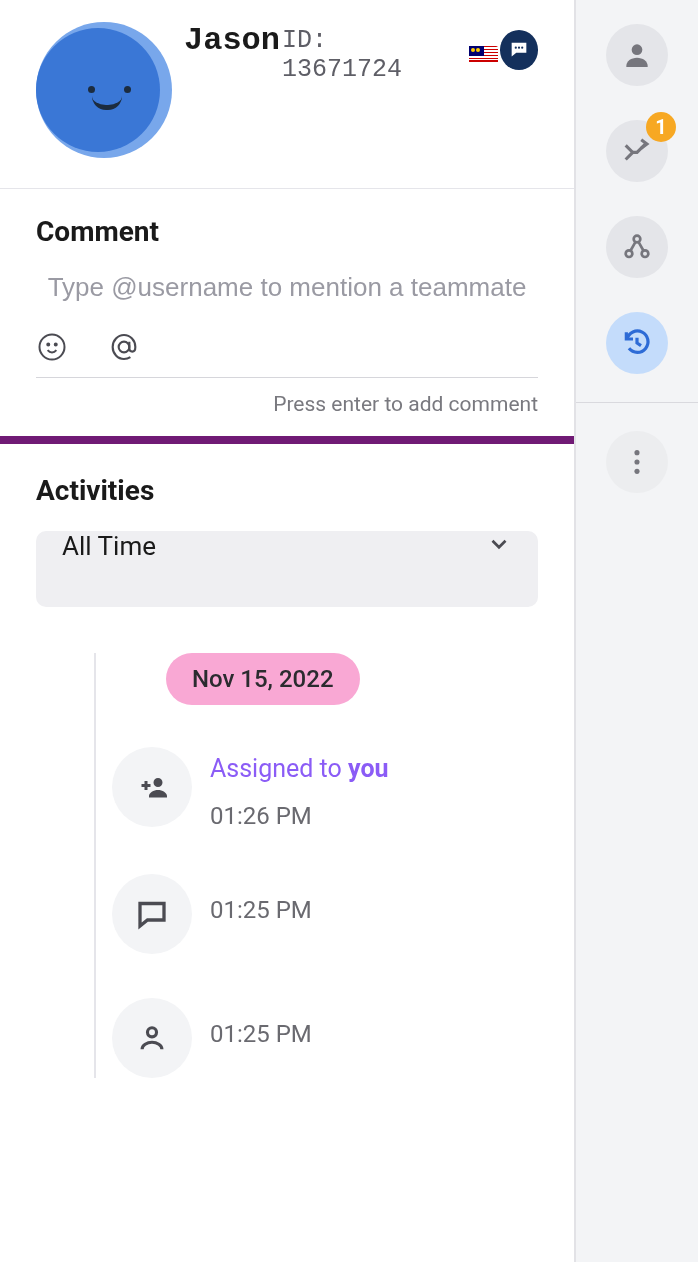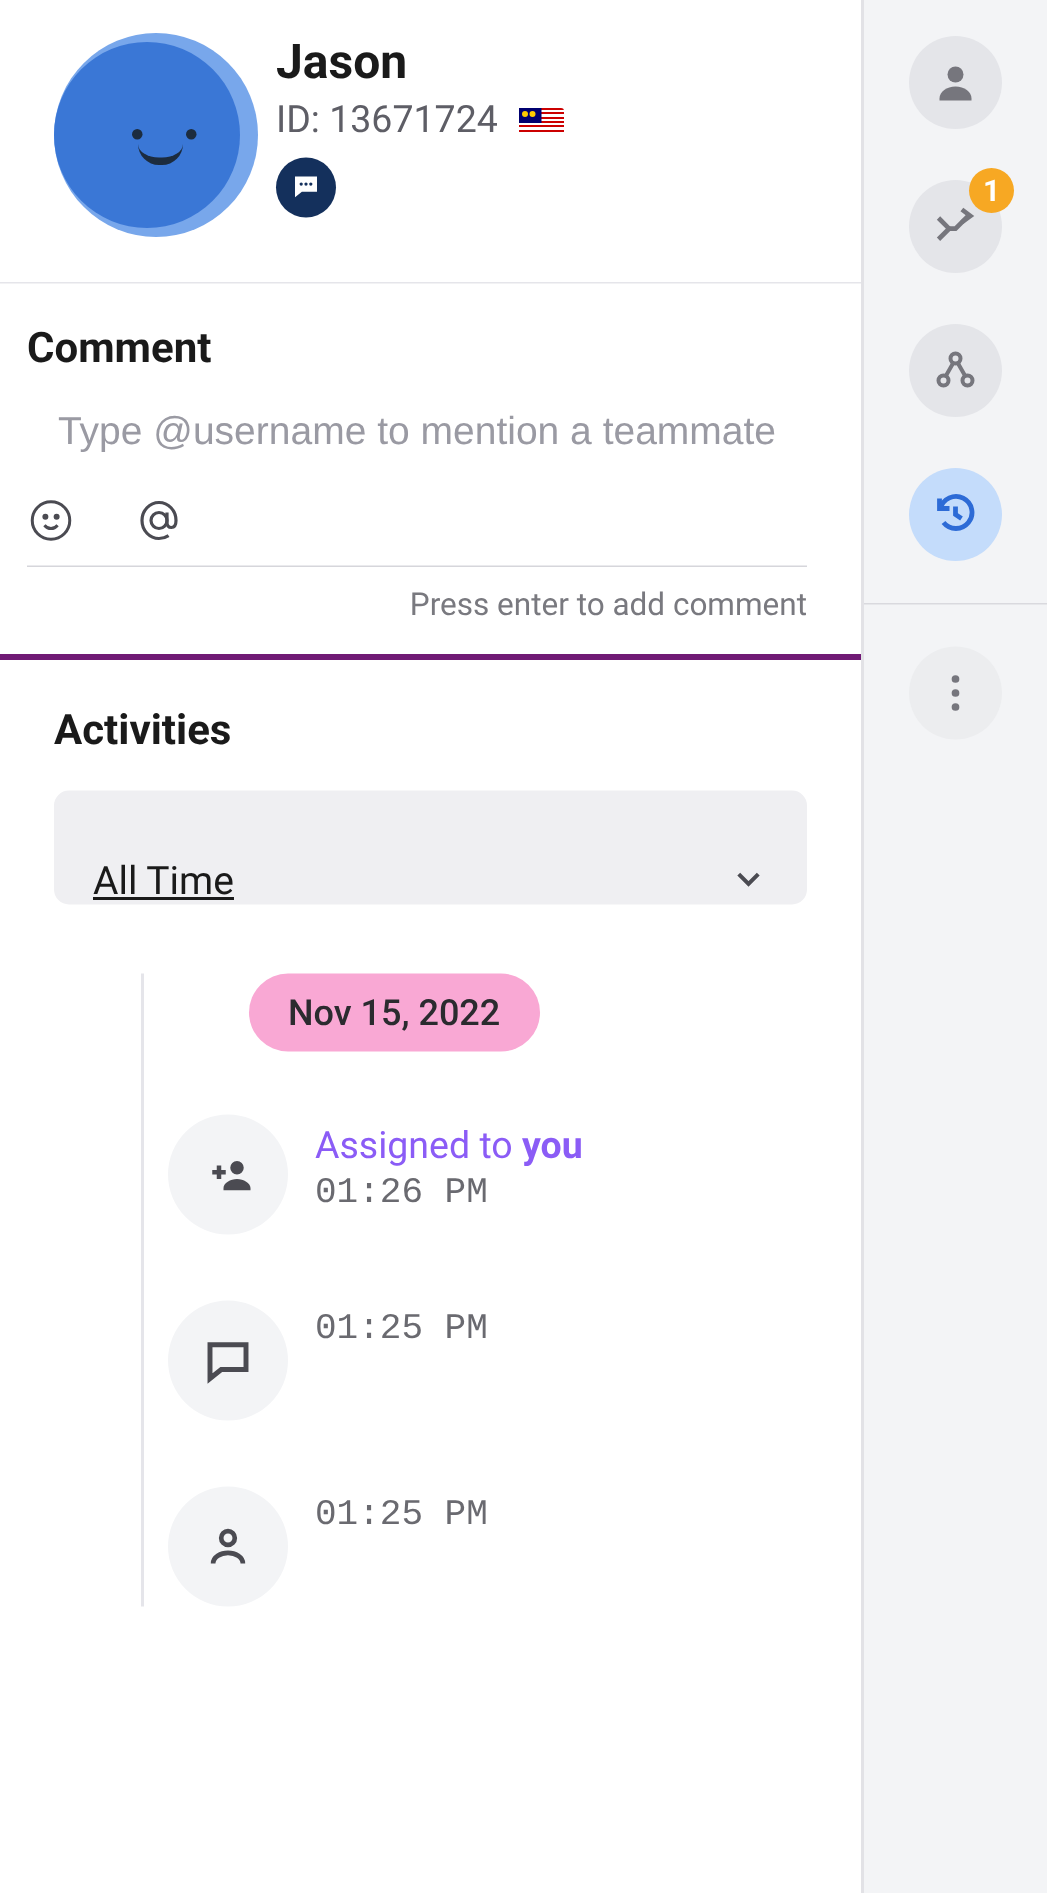--- a/index.html
+++ b/index.html
@@ -48,40 +48,40 @@
   }
   .avatar-fg {
     position:absolute;
     top:6px; left:0;
     width:124px; height:124px;
     border-radius:50%;
     background:#3a77d6;
   }
   .avatar-eye { position:absolute; width:7px; height:7px; background:#1c2c3f; border-radius:50%; }
   .avatar-mouth { position:absolute; width:30px; height:14px; border:5px solid #1c2c3f; border-top:none; border-left:none; border-right:none; border-radius:0 0 28px 28px; }
-  .profile-info { display:flex; flex-direction:column; gap:2px; }
+  .profile-info { display:flex; flex-direction:row; gap:2px;font-family:Liberation Mono, monospace; }
   .profile-name { font-size:32px; font-weight:700; color:#1a1a1a; }
   .profile-id-row { display:flex; align-items:center; gap:14px; font-size:25px; color:#5e5e66; margin-top:4px;}
   .flag {
     width:30px; height:18px; background:linear-gradient(#cc0000 0 8%, #fff 8% 16%, #cc0000 16% 24%, #fff 24% 32%, #cc0000 32% 40%, #fff 40% 48%, #cc0000 48% 56%, #fff 56% 64%, #cc0000 64% 72%, #fff 72% 80%, #cc0000 80% 88%, #fff 88% 100%);
     position:relative; display:inline-block; border-radius:2px;
   }
   .flag::before{content:"";position:absolute;left:0;top:0;width:15px;height:10px;background:#000070;}
   .flag::after{content:"";position:absolute;left:2px;top:2px;width:4px;height:4px;border-radius:50%;background:#ffcc00;box-shadow:5px 0 0 #ffcc00;}
   .chat-badge {
     width:40px; height:40px; border-radius:50%;
     background:#14305c;
     display:flex; align-items:center; justify-content:center;
     margin-top:8px;
   }
   .chat-badge svg{width:22px;height:22px;}
   
   .comment-section {
-    padding: 26px 36px 20px 18px;
-    border-bottom: 4px solid #701a75;
+    padding: 26px 36px 20px 36px;
+    border-bottom: 8px solid #701a75;
   }
   .section-title { font-size:28px; font-weight:700; color:#1a1a1a; margin-bottom:24px;}
   .comment-input {
     width:100%;
     border:none;
     outline:none;
     font-size:26px;
     color:#1a1a1a;
     background:transparent;
     text-align:center;
@@ -97,25 +97,24 @@
   .comment-divider { height:1px; background:#d6d6db; margin-top:4px;}
   .comment-hint { text-align:right; font-size:21px; color:#79797f; margin-top:14px;}
   
   .activities-section { padding: 30px 36px 2px 36px; flex:1; }
   .filter-dropdown {
     margin-top:20px;
     height:76px;
     background:#efeff2;
     border-radius:10px;
     display:flex;
-    align-items:flex-end;
+    align-items:flex-start;
     justify-content:space-between;
     padding:0 26px;
     cursor:pointer;
-    text-decoration:underline;
   }
   .filter-label { font-size:26px; color:#1a1a1a; }
   .chevron { color:#4b4b52; }
   .timeline {
     margin-top:46px;
     position:relative;
     padding-left:58px;
   }
   .timeline-line {
     position:absolute;
@@ -149,21 +148,21 @@
     background:#f3f4f6;
     display:flex; align-items:center; justify-content:center;
     position:relative;
     left:18px;
     color:#4b4b52;
     flex-shrink:0;
   }
   .activity-text { padding-top:6px; }
   .activity-title { font-size:25px; color:#8b5cf6; line-height:1.3;}
   .activity-title .bold { font-weight:700; }
-  .activity-time { font-size:24px; color:#6a6a70; font-family:Liberation Mono, monospace;}
+  .activity-time { font-size:24px; color:#6a6a70; margin-top:16px;}
   
   .side-btn {
     width:62px; height:62px; border-radius:50%;
     background:#e4e5e9;
     display:flex; align-items:center; justify-content:center;
     cursor:pointer;
     color:#76767d;
     position:relative;
   }
   .side-btn.active { background:#c4dcfb; color:#2d6bd6; }

